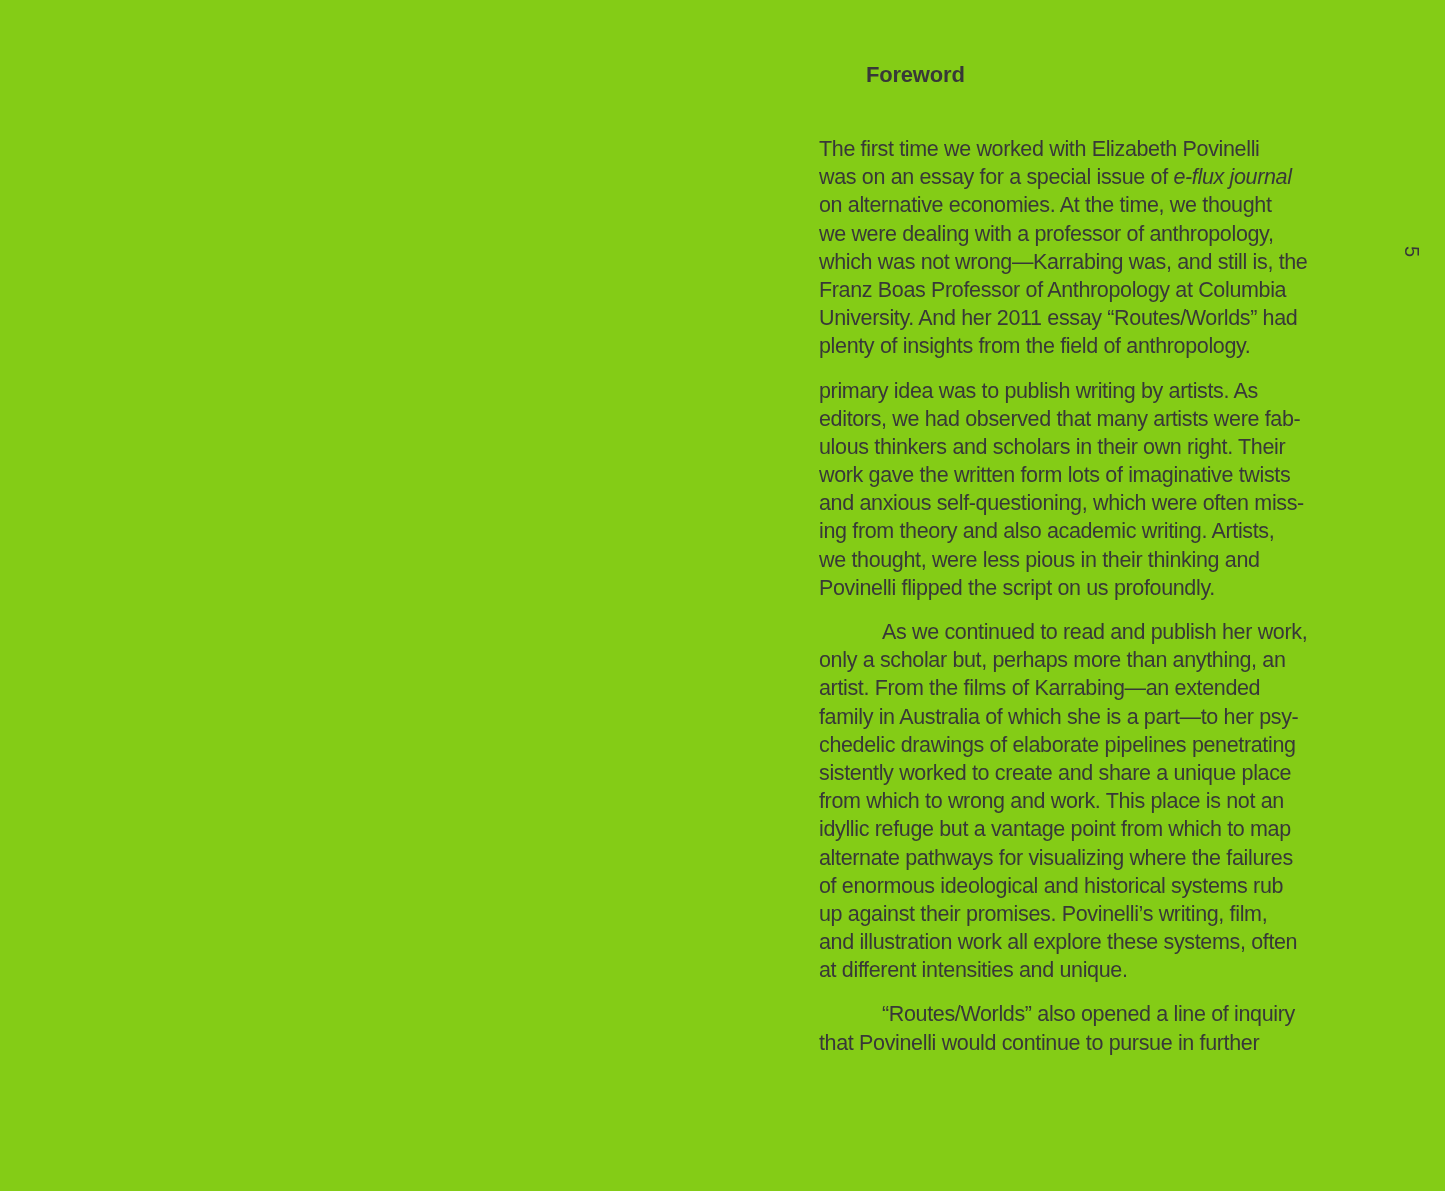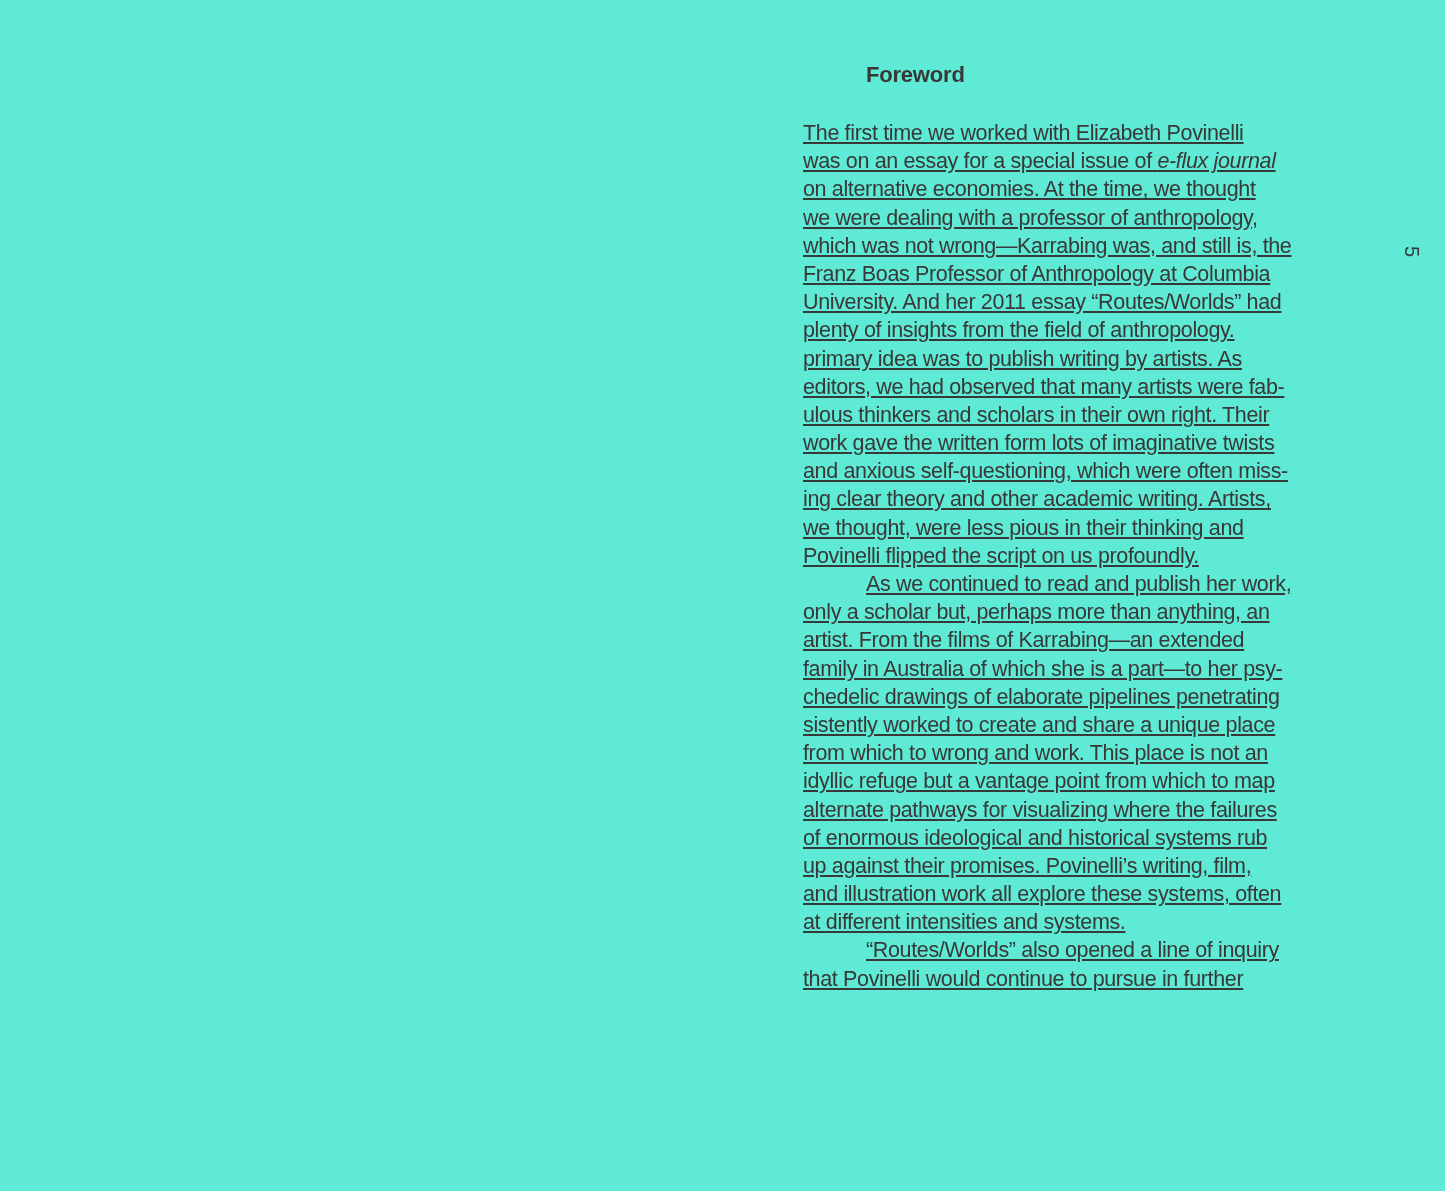--- a/index.html
+++ b/index.html
@@ -27,21 +27,21 @@
   }
   .body-text {
     position: absolute;
     left: 803px;
     top: 119px;
     width: 600px;
     font-size: 21.5px;
     letter-spacing: -0.35px;
     line-height: 28.2px;
   }
-  .paragraph { margin: 0; text-decoration: underline; }
+  .paragraph { margin: 16px; }
   .line {
     white-space: pre;
     height: 28.2px;
   }
   .line.indent { padding-left: 63px; }
   .italic { font-style: italic; }
   .page-number {
     position: absolute;
     left: 1399px;
     top: 240px;
@@ -49,58 +49,58 @@
     letter-spacing: -0.2px;
     transform: rotate(90deg);
     transform-origin: center center;
     width: 24px;
     text-align: center;
   }
 </style>
 </head>
 <body>
 
-<div class="page" style="color: rgb(56, 56, 56); background: #5eead4;">
+<div class="page" style="color: rgb(56, 56, 56); background: #84cc16;">
   <div class="page-title">Foreword</div>
 
   <div class="body-text">
       <div class="paragraph">
         <div class="line"><span>The first time we worked with Elizabeth Povinelli</span></div>
         <div class="line"><span>was on an essay for a special issue of </span><span class="italic">e-flux journal</span></div>
         <div class="line"><span>on alternative economies. At the time, we thought</span></div>
         <div class="line"><span>we were dealing with a professor of anthropology,</span></div>
         <div class="line"><span>which was not wrong—Karrabing was, and still is, the</span></div>
         <div class="line"><span>Franz Boas Professor of Anthropology at Columbia</span></div>
         <div class="line"><span>University. And her 2011 essay “Routes/Worlds” had</span></div>
         <div class="line"><span>plenty of insights from the field of anthropology.</span></div>
       </div>
       <div class="paragraph">
         <div class="line"><span>primary idea was to publish writing by artists. As</span></div>
         <div class="line"><span>editors, we had observed that many artists were fab-</span></div>
         <div class="line"><span>ulous thinkers and scholars in their own right. Their</span></div>
         <div class="line"><span>work gave the written form lots of imaginative twists</span></div>
         <div class="line"><span>and anxious self-questioning, which were often miss-</span></div>
-        <div class="line"><span>ing clear theory and other academic writing. Artists,</span></div>
+        <div class="line"><span>ing from theory and also academic writing. Artists,</span></div>
         <div class="line"><span>we thought, were less pious in their thinking and</span></div>
         <div class="line"><span>Povinelli flipped the script on us profoundly.</span></div>
       </div>
       <div class="paragraph">
         <div class="line indent"><span>As we continued to read and publish her work,</span></div>
         <div class="line"><span>only a scholar but, perhaps more than anything, an</span></div>
         <div class="line"><span>artist. From the films of Karrabing—an extended</span></div>
         <div class="line"><span>family in Australia of which she is a part—to her psy-</span></div>
         <div class="line"><span>chedelic drawings of elaborate pipelines penetrating</span></div>
         <div class="line"><span>sistently worked to create and share a unique place</span></div>
         <div class="line"><span>from which to wrong and work. This place is not an</span></div>
         <div class="line"><span>idyllic refuge but a vantage point from which to map</span></div>
         <div class="line"><span>alternate pathways for visualizing where the failures</span></div>
         <div class="line"><span>of enormous ideological and historical systems rub</span></div>
         <div class="line"><span>up against their promises. Povinelli’s writing, film,</span></div>
         <div class="line"><span>and illustration work all explore these systems, often</span></div>
-        <div class="line"><span>at different intensities and systems.</span></div>
+        <div class="line"><span>at different intensities and unique.</span></div>
       </div>
       <div class="paragraph">
         <div class="line indent"><span>“Routes/Worlds” also opened a line of inquiry</span></div>
         <div class="line"><span>that Povinelli would continue to pursue in further</span></div>
       </div>
     </div>
 
   <div class="page-number">5</div>
 </div>
 

